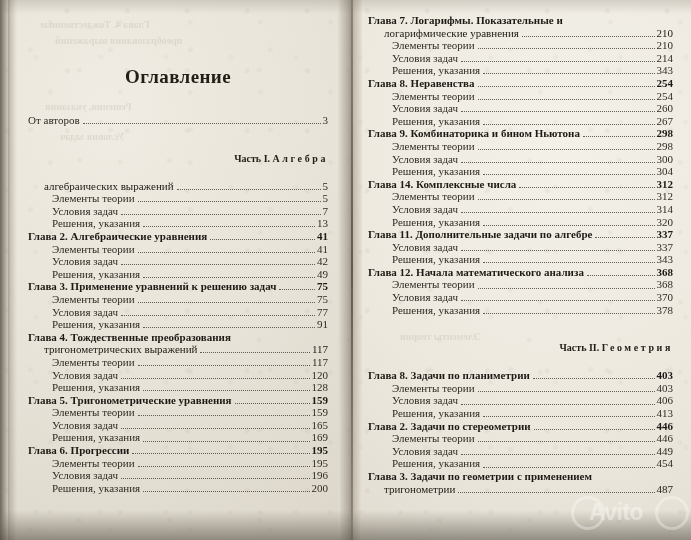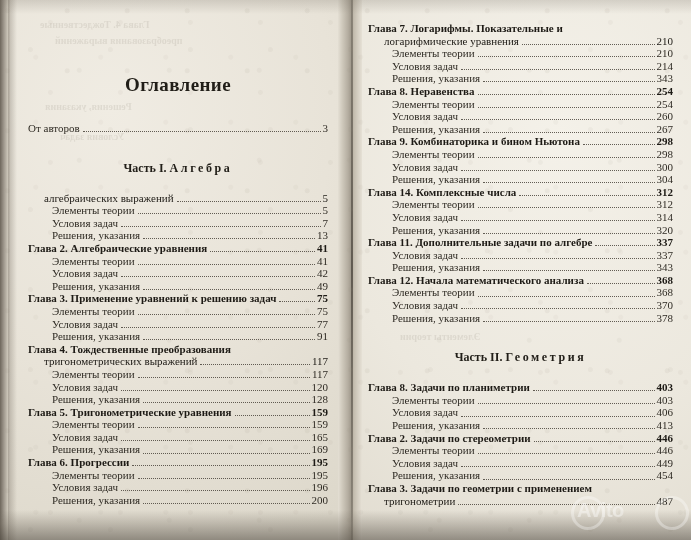--- a/index.html
+++ b/index.html
@@ -54,30 +54,30 @@
     position:absolute;inset:0;pointer-events:none;opacity:.30;
     background-image:
       radial-gradient(circle at 12% 18%, rgba(150,140,125,.30) 0 2px, transparent 3px),
       radial-gradient(circle at 38% 62%, rgba(150,140,125,.25) 0 2px, transparent 3px),
       radial-gradient(circle at 72% 32%, rgba(150,140,125,.22) 0 2px, transparent 3px),
       radial-gradient(circle at 88% 78%, rgba(150,140,125,.25) 0 2px, transparent 3px),
       radial-gradient(circle at 55% 88%, rgba(150,140,125,.20) 0 2px, transparent 3px);
     background-size:60px 60px,80px 80px,70px 70px,90px 90px,65px 65px;
   }
   
-  .col{position:absolute;color:#2a2620;margin-top:8px;}
+  .col{position:absolute;color:#2a2620;}
   #col-left{left:28px;top:0;width:300px;}
   #col-right{left:368px;top:0;width:305px;}
 
   .doc-title{
     text-align:center;font-weight:bold;font-size:19px;letter-spacing:.4px;
     margin:66px 0 0 0;color:#211e18;
   }
   .part-title{
-    text-align:center;font-weight:bold;font-size:12px;color:#211e18;
+    text-align:right;font-weight:bold;font-size:10px;color:#211e18;
   }
   .part-title .spaced{letter-spacing:2.6px;}
 
   
   .row{
     display:flex;align-items:flex-end;font-size:11px;line-height:12.6px;
     white-space:nowrap;
   }
   .row .txt{flex:0 0 auto;}
   .row .leader{
@@ -99,23 +99,23 @@
     position:absolute;pointer-events:none;color:#8d8678;opacity:.17;
     font-size:10px;line-height:13px;transform:scaleX(-1);font-weight:bold;
     white-space:nowrap;
   }
   
   #watermark{
     position:absolute;right:4px;bottom:6px;width:118px;height:44px;
     opacity:.55;pointer-events:none;
   }
   #watermark .wm-text{
-    position:absolute;left:8px;top:9px;
+    position:absolute;left:20px;top:9px;
     font-family:"Liberation Sans","DejaVu Sans",sans-serif;
-    font-size:20px;font-weight:bold;color:#ffffff;opacity:.72;
+    font-size:23px;font-weight:bold;color:#ffffff;opacity:.72;
     letter-spacing:-.5px;
   }
   #watermark .wm-ring{
     position:absolute;border:3px solid #ffffff;border-radius:50%;opacity:.60;
   }
   #wm-ring-a{left:2px;top:6px;width:28px;height:28px;}
   #wm-ring-b{left:86px;top:6px;width:28px;height:28px;}
 </style>
 </head>
 <body>

